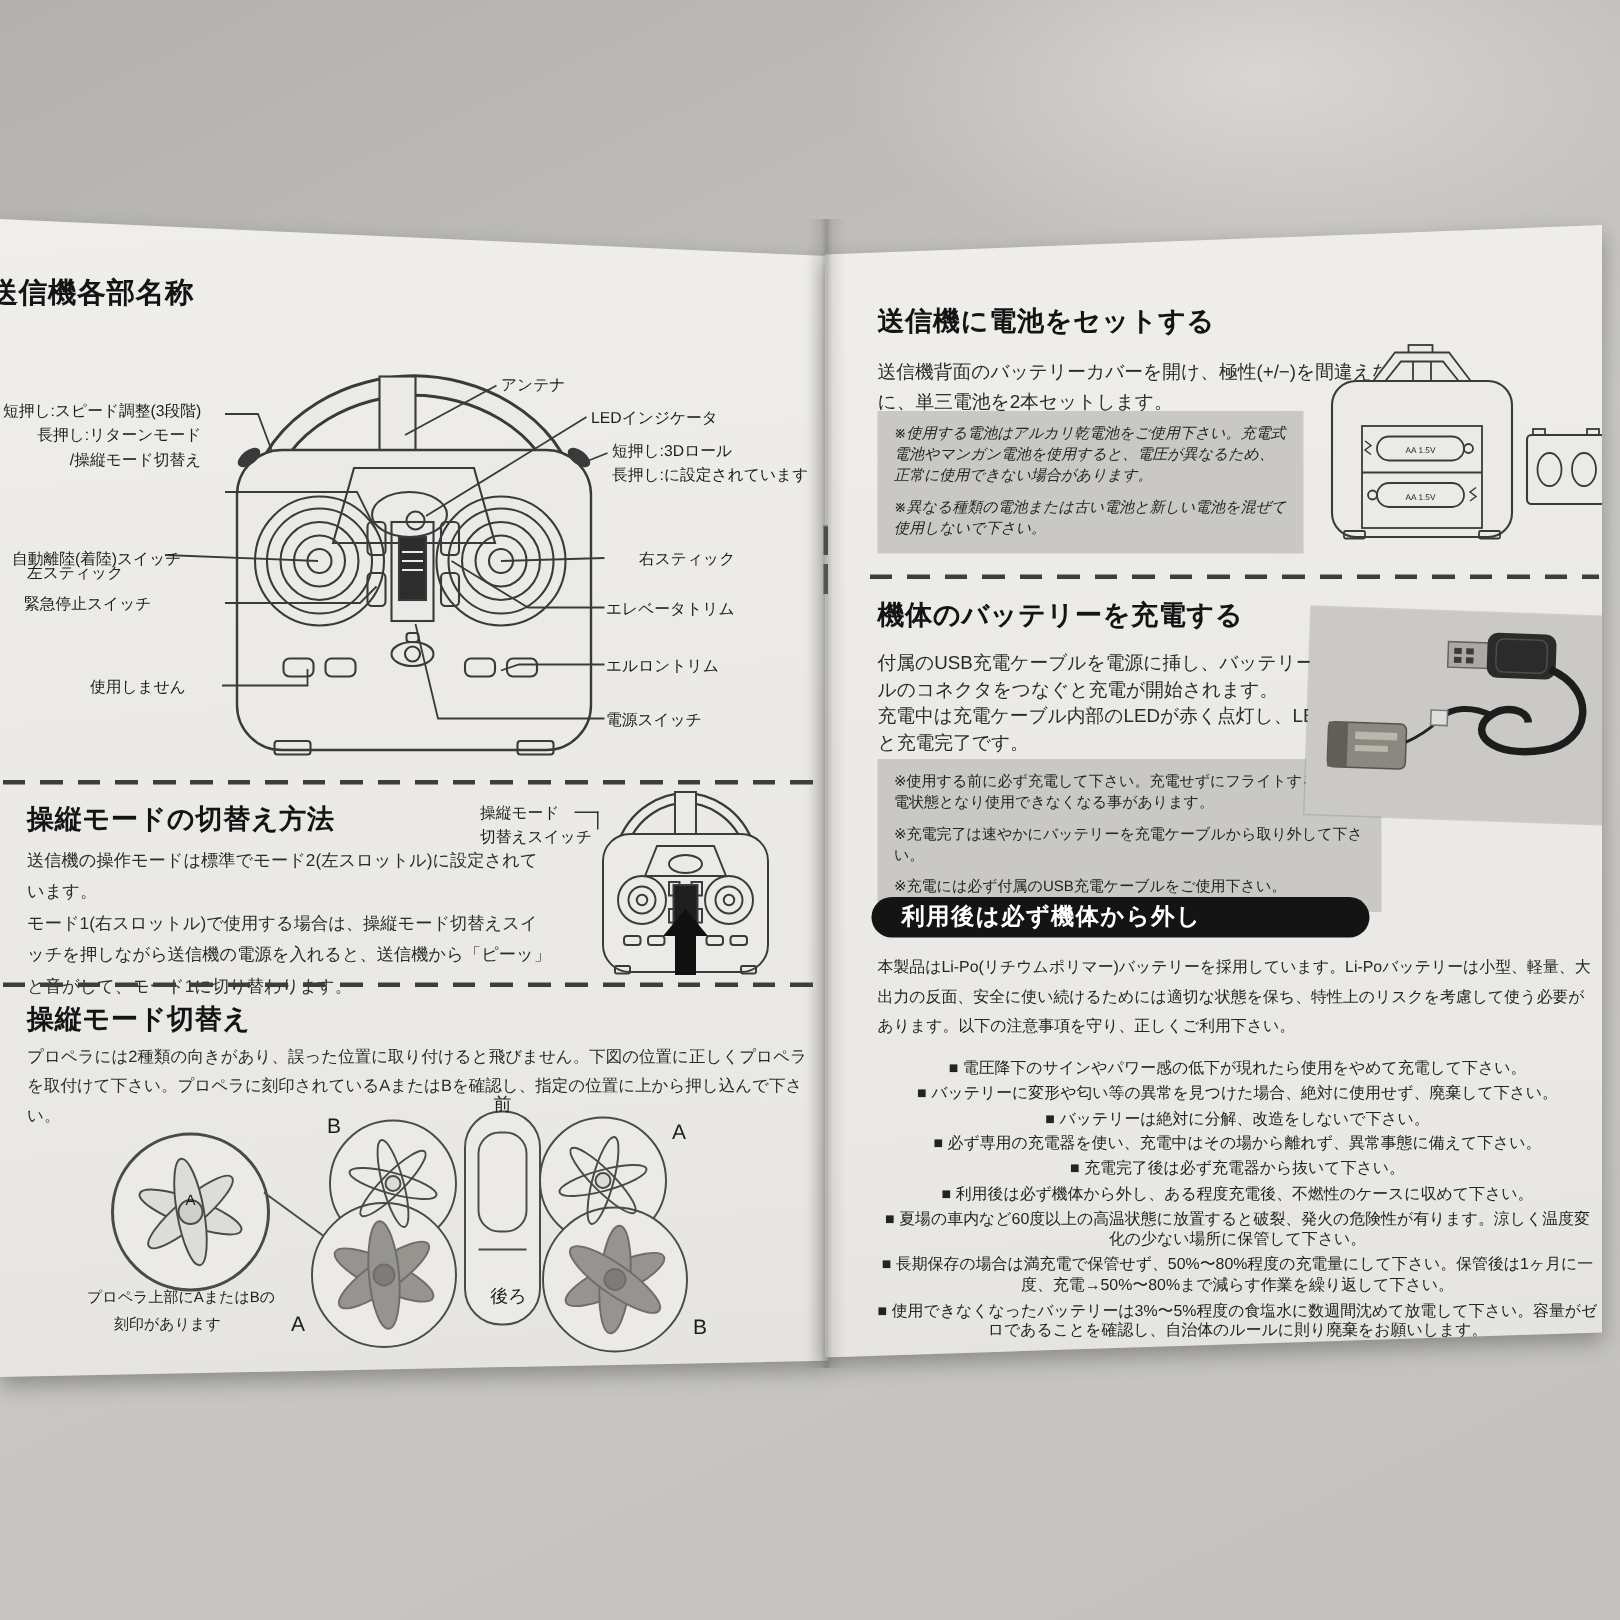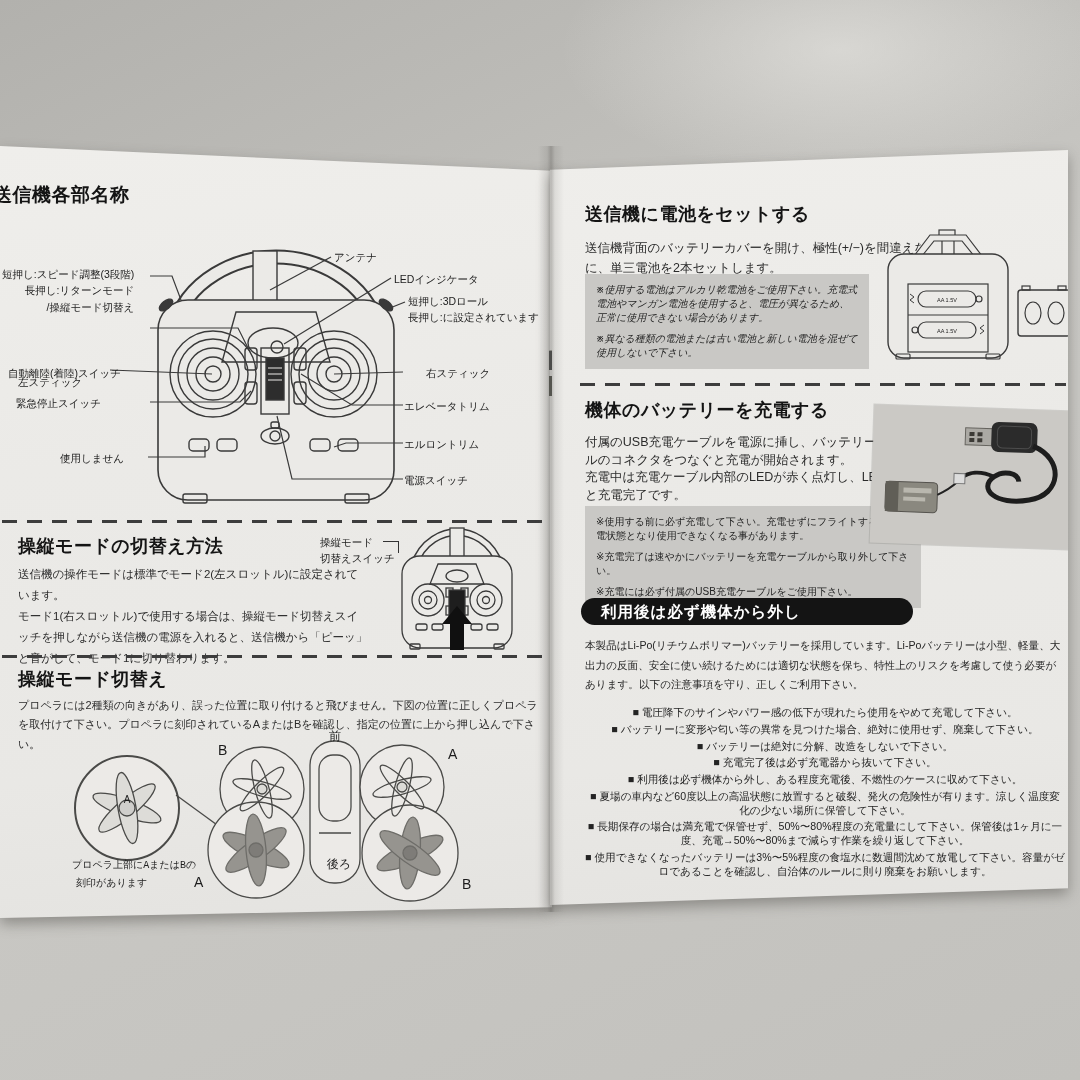--- a/index.html
+++ b/index.html
@@ -244,21 +244,21 @@
       </g>
 
       <text x="99" y="74" font-size="10" text-anchor="middle">A</text>
       <text x="307" y="11" font-size="12" text-anchor="middle">前</text>
       <text x="311" y="139" font-size="12" text-anchor="middle">後ろ</text>
       <text x="190" y="26" font-size="14">B</text>
       <text x="420" y="30" font-size="14">A</text>
       <text x="166" y="158" font-size="14">A</text>
       <text x="434" y="160" font-size="14">B</text>
     </svg>
-    <div class="cap" style="left:72px;top:712px;font-family:Liberation Mono, monospace;">プロペラ上部にAまたはBの</div>
+    <div class="cap" style="left:58px;top:712px;">プロペラ上部にAまたはBの</div>
     <div class="cap" style="left:76px;top:730px;">刻印があります</div>
 
   </div>
   </div>
 
   <div class="pgwrap" id="wrapR">
   <div class="page page-right">
 
     <div class="sec-h" style="left:35px;top:52px;">送信機に電池をセットする</div>
     <div class="body-t rp-p" style="left:35px;top:88px;width:372px;">送信機背面のバッテリーカバーを開け、極性(+/−)を間違えない様に、単三電池を2本セットします。</div>
@@ -336,20 +336,21 @@
       </svg>
     </div>
 
     <div class="banner" style="left:31px;top:448px;">利用後は必ず機体から外し</div>
     <div class="intro" style="left:35px;top:486px;width:478px;">本製品はLi-Po(リチウムポリマー)バッテリーを採用しています。Li-Poバッテリーは小型、軽量、大出力の反面、安全に使い続けるためには適切な状態を保ち、特性上のリスクを考慮して使う必要があります。以下の注意事項を守り、正しくご利用下さい。</div>
 
     <div class="nlist" style="left:35px;top:556px;width:480px;">
       <div class="n-item"><span class="blt">■</span><span>電圧降下のサインやパワー感の低下が現れたら使用をやめて充電して下さい。</span></div>
       <div class="n-item"><span class="blt">■</span><span>バッテリーに変形や匂い等の異常を見つけた場合、絶対に使用せず、廃棄して下さい。</span></div>
       <div class="n-item"><span class="blt">■</span><span>バッテリーは絶対に分解、改造をしないで下さい。</span></div>
+      <div class="n-item"><span class="blt">■</span><span>必ず専用の充電器を使い、充電中はその場から離れず、異常事態に備えて下さい。</span></div>
       <div class="n-item"><span class="blt">■</span><span>充電完了後は必ず充電器から抜いて下さい。</span></div>
       <div class="n-item"><span class="blt">■</span><span>利用後は必ず機体から外し、ある程度充電後、不燃性のケースに収めて下さい。</span></div>
       <div class="n-item"><span class="blt">■</span><span>夏場の車内など60度以上の高温状態に放置すると破裂、発火の危険性が有ります。涼しく温度変化の少ない場所に保管して下さい。</span></div>
       <div class="n-item"><span class="blt">■</span><span>長期保存の場合は満充電で保管せず、50%〜80%程度の充電量にして下さい。保管後は1ヶ月に一度、充電→50%〜80%まで減らす作業を繰り返して下さい。</span></div>
       <div class="n-item"><span class="blt">■</span><span>使用できなくなったバッテリーは3%〜5%程度の食塩水に数週間沈めて放電して下さい。容量がゼロであることを確認し、自治体のルールに則り廃棄をお願いします。</span></div>
     </div>
 
   </div>
   </div>
 

